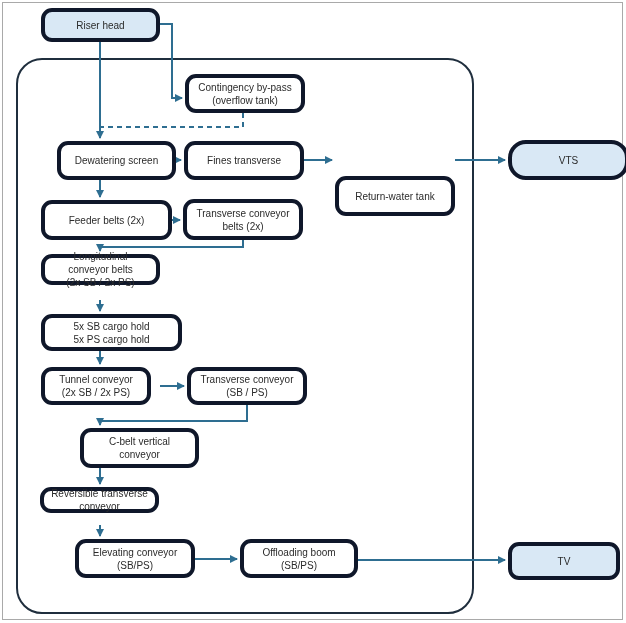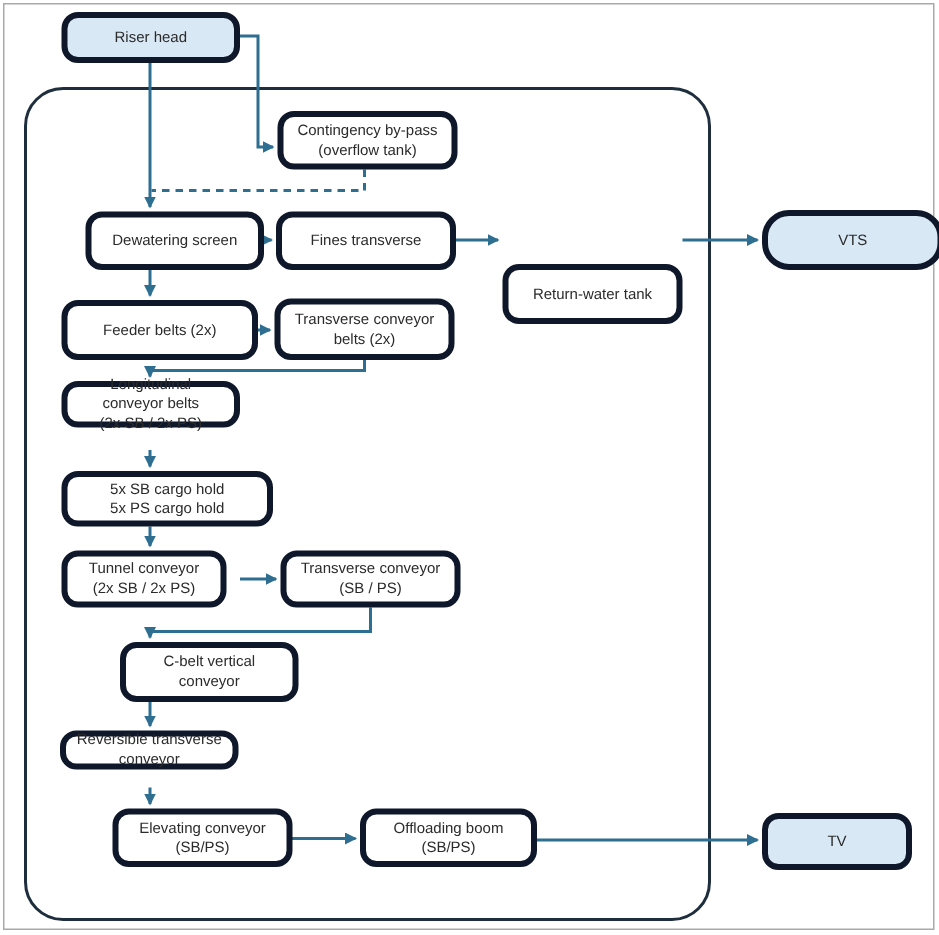--- a/index.html
+++ b/index.html
@@ -129,15 +129,15 @@
 
   <div class="node" style="left:40px;top:487px;width:119px;height:26px;">Reversible transverse
 conveyor</div>
 
   <div class="node" style="left:39px;top:539px;width:120px;height:39px;margin-left:36px;">Elevating conveyor
 (SB/PS)</div>
 
   <div class="node" style="left:240px;top:539px;width:118px;height:39px;">Offloading boom
 (SB/PS)</div>
 
-  <div class="node highlight" style="left:508px;top:542px;width:100px;height:38px;">TV</div>
+  <div class="node highlight" style="left:508px;top:542px;width:112px;height:38px;">TV</div>
 
 </div>
 
 </body></html>

